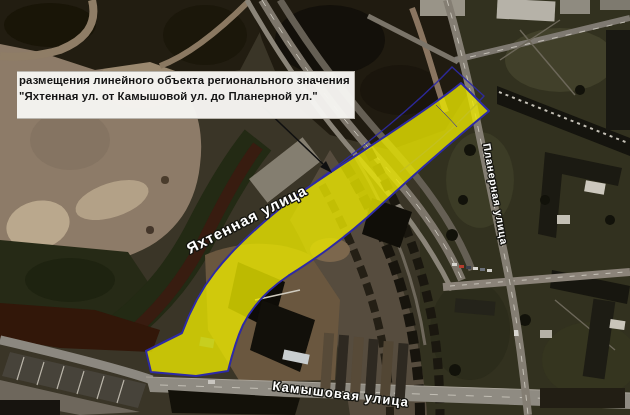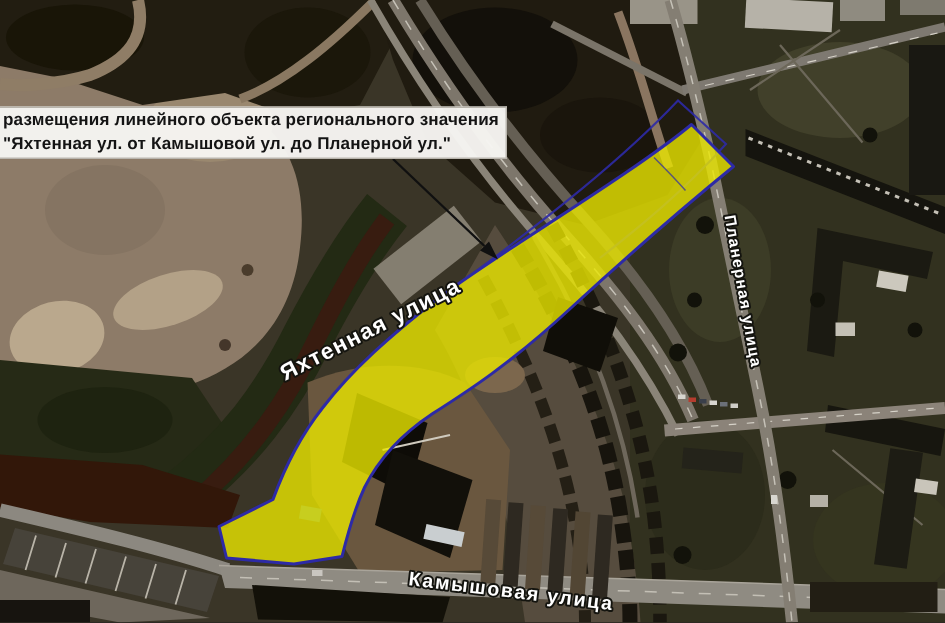--- a/index.html
+++ b/index.html
@@ -1,23 +1,23 @@
 <!DOCTYPE html>
 <html><head>
 <meta charset="utf-8">
 <style>
   html,body{margin:0;padding:0;background:#222;}
   #stage{position:relative;width:630px;height:415px;overflow:hidden;
          font-family:"Liberation Sans",sans-serif;background:#3a3527;}
   #stage svg{position:absolute;left:0;top:0;display:block;}
   .annotation{
-    position:absolute;left:0;top:71px;
+    position:absolute;left:17px;top:71px;
     background:rgba(246,245,242,0.97);
     border:1px solid #b9b5ad;border-left:none;
-    padding:1px 4px 1px 2px;
+    padding:1px 4px 14px 2px;
     font-size:11.4px;line-height:15.5px;font-weight:700;
     color:#141414;white-space:nowrap;letter-spacing:.1px;
   }
   .annotation .l2{font-weight:700;}
   .street-label{
     font-weight:700;fill:#ffffff;
     stroke:#14140f;stroke-width:2.6px;
     paint-order:stroke;stroke-linejoin:round;
     letter-spacing:1px;
   }

